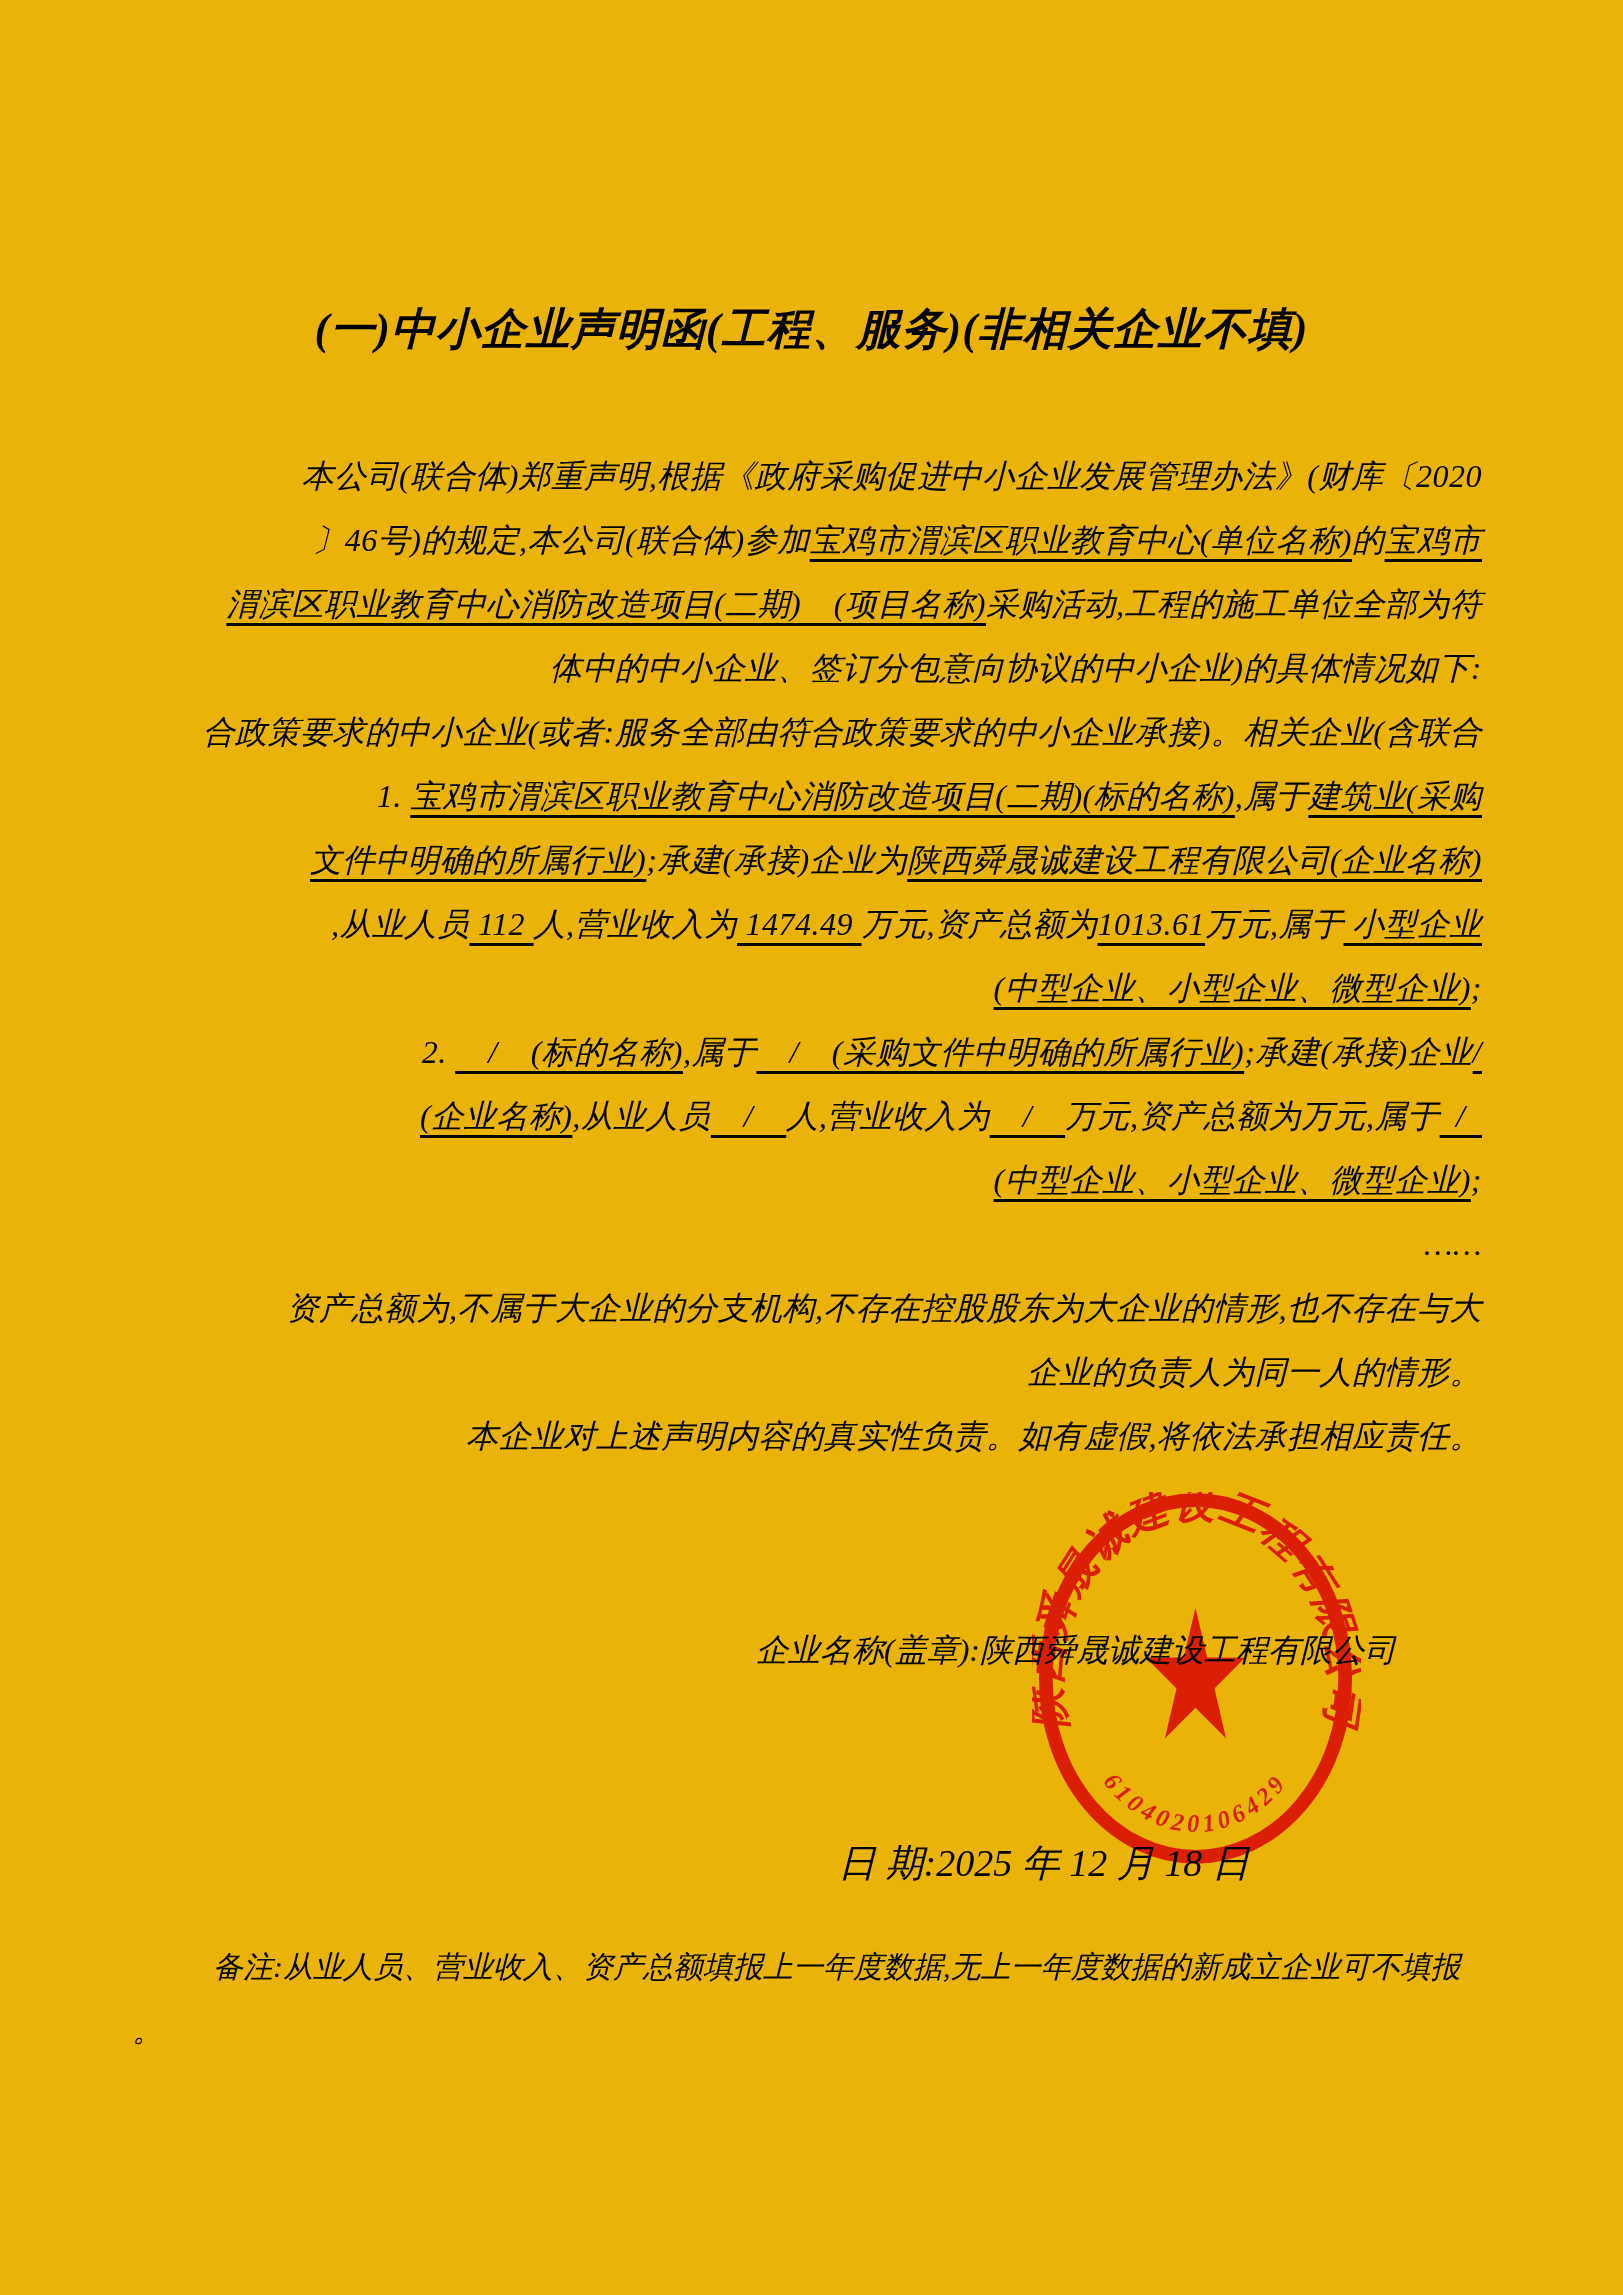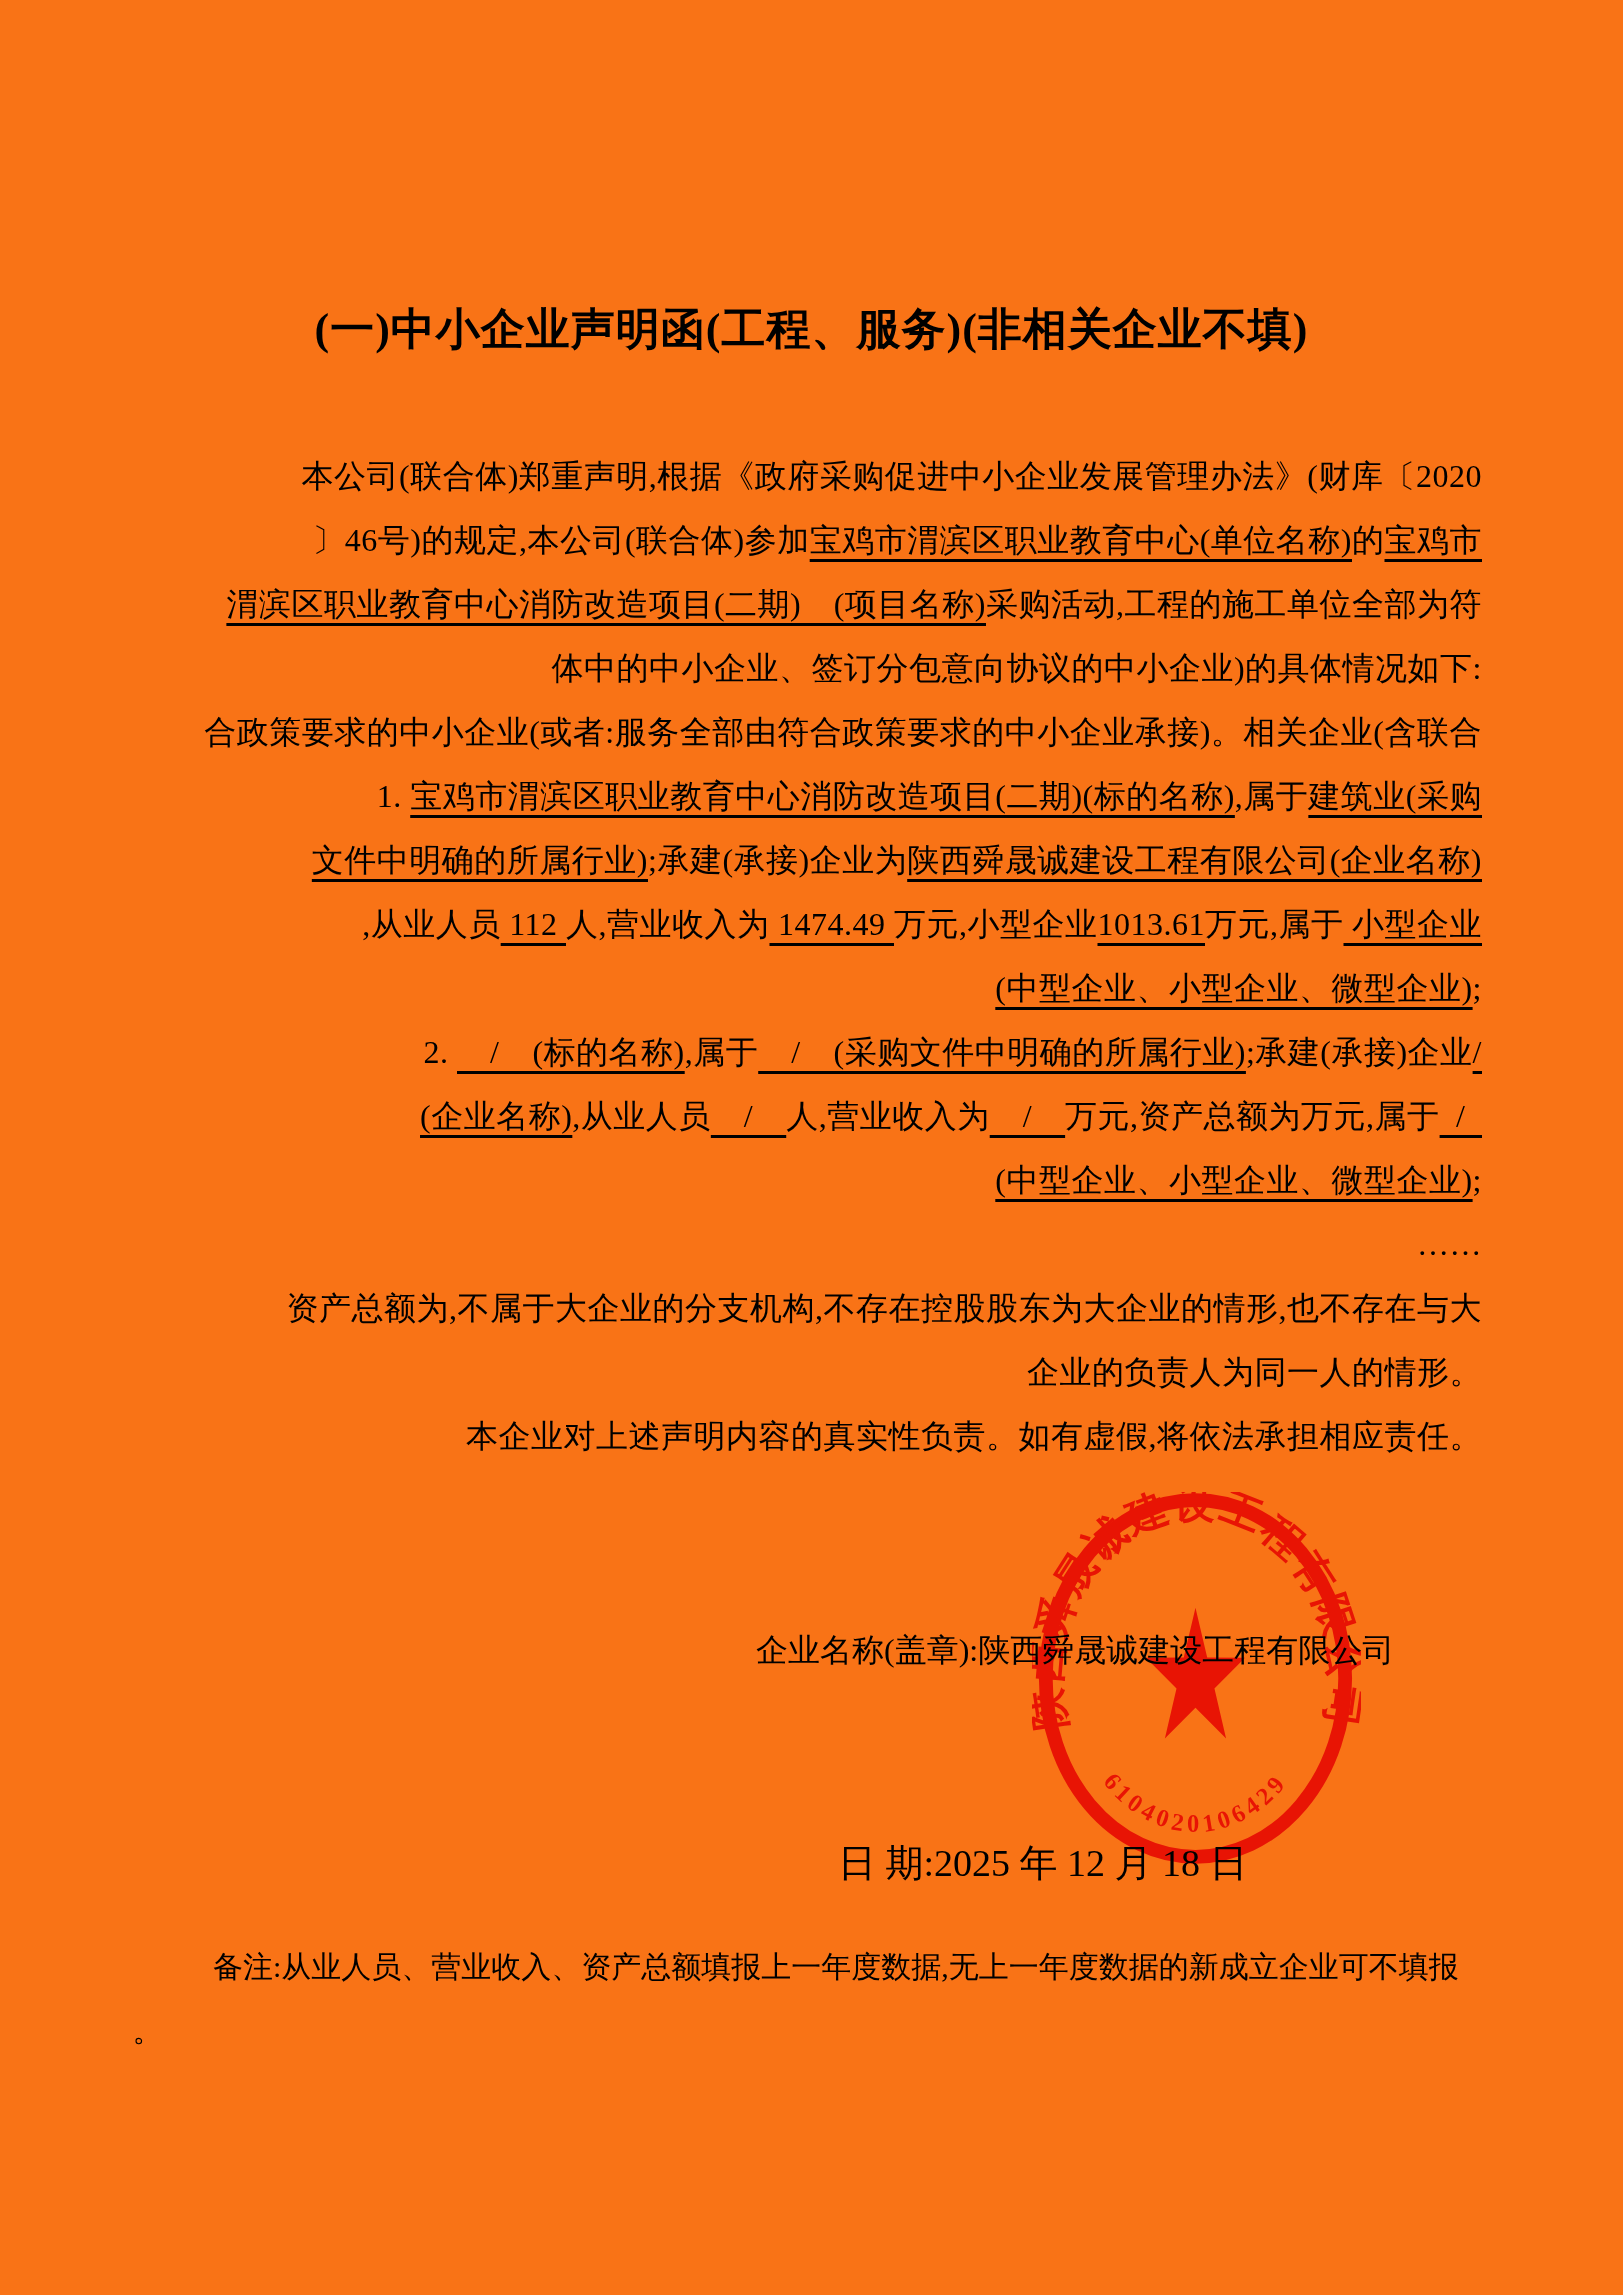--- a/index.html
+++ b/index.html
@@ -1,22 +1,23 @@
 <!DOCTYPE html>
 <html style="font-size:8.2px"><head>
 <meta charset="utf-8">
 <style>
   html,body{margin:0;padding:0;background:#888;}
   .page{
     position:relative;
     width:1623px;height:2295px;
-    background:#f97316;
+    background:#eab308;
     font-family:"Liberation Serif","DejaVu Serif",serif;
     color:#000;
     overflow:hidden;
+    font-style:italic;
   }
   .title{
     position:absolute;top:300px;left:0;width:1623px;
     text-align:center;
     font-size:44px;font-weight:bold;
     letter-spacing:1px;
     white-space:pre;
   }
   .body-text{
     position:absolute;top:444px;left:153px;width:1329px;
@@ -62,21 +63,21 @@
   <div class="title">(一)中小企业声明函(工程、服务)(非相关企业不填)</div>
 
   <div class="body-text">
       <div class="line"><span>　　本公司(联合体)郑重声明,根据《政府采购促进中小企业发展管理办法》(财库〔2020</span></div>
       <div class="line"><span>〕46号)的规定,本公司(联合体)参加</span><span class="u">宝鸡市渭滨区职业教育中心(单位名称)</span><span>的</span><span class="u">宝鸡市</span></div>
       <div class="line"><span class="u">渭滨区职业教育中心消防改造项目(二期)　(项目名称)</span><span>采购活动,工程的施工单位全部为符</span></div>
       <div class="line"><span>体中的中小企业、签订分包意向协议的中小企业)的具体情况如下:</span></div>
       <div class="line"><span>合政策要求的中小企业(或者:服务全部由符合政策要求的中小企业承接)。相关企业(含联合</span></div>
       <div class="line"><span>　　　1. </span><span class="u">宝鸡市渭滨区职业教育中心消防改造项目(二期)(标的名称)</span><span>,属于</span><span class="u">建筑业(采购</span></div>
       <div class="line"><span class="u">文件中明确的所属行业)</span><span>;承建(承接)企业为</span><span class="u">陕西舜晟诚建设工程有限公司(企业名称)</span></div>
-      <div class="line"><span>,从业人员</span><span class="u"> 112 </span><span>人,营业收入为</span><span class="u"> 1474.49 </span><span>万元,小型企业</span><span class="u">1013.61</span><span>万元,属于</span><span class="u"> 小型企业</span></div>
+      <div class="line"><span>,从业人员</span><span class="u"> 112 </span><span>人,营业收入为</span><span class="u"> 1474.49 </span><span>万元,资产总额为</span><span class="u">1013.61</span><span>万元,属于</span><span class="u"> 小型企业</span></div>
       <div class="line"><span class="u">(中型企业、小型企业、微型企业)</span><span>;</span></div>
       <div class="line"><span>　　2. </span><span class="u">  /  (标的名称)</span><span>,属于</span><span class="u">  /  (采购文件中明确的所属行业)</span><span>;承建(承接)企业</span><span class="u">/</span></div>
       <div class="line"><span class="u">(企业名称)</span><span>,从业人员</span><span class="u">  /  </span><span>人,营业收入为</span><span class="u">  /  </span><span>万元,资产总额为万元,属于</span><span class="u"> / </span></div>
       <div class="line"><span class="u">(中型企业、小型企业、微型企业)</span><span>;</span></div>
       <div class="line"><span>　　……</span></div>
       <div class="line"><span>　　资产总额为,不属于大企业的分支机构,不存在控股股东为大企业的情形,也不存在与大</span></div>
       <div class="line"><span>企业的负责人为同一人的情形。</span></div>
       <div class="line"><span>　　本企业对上述声明内容的真实性负责。如有虚假,将依法承担相应责任。</span></div>
     </div>
 

